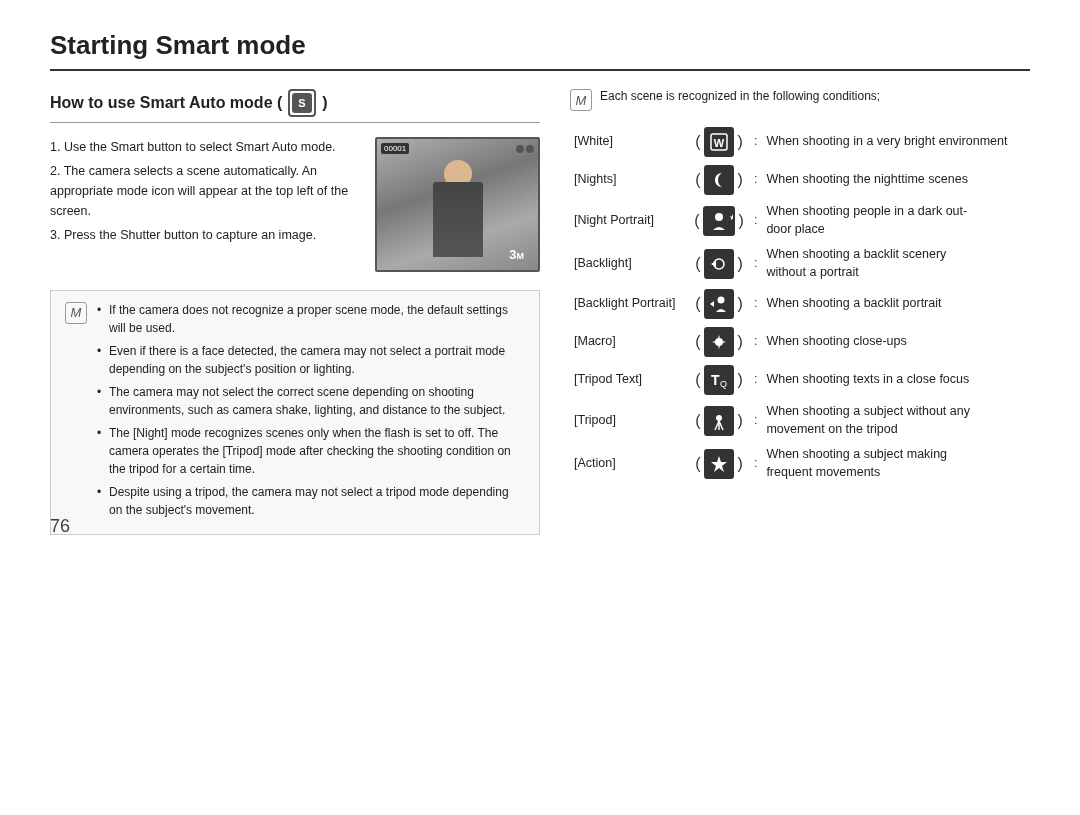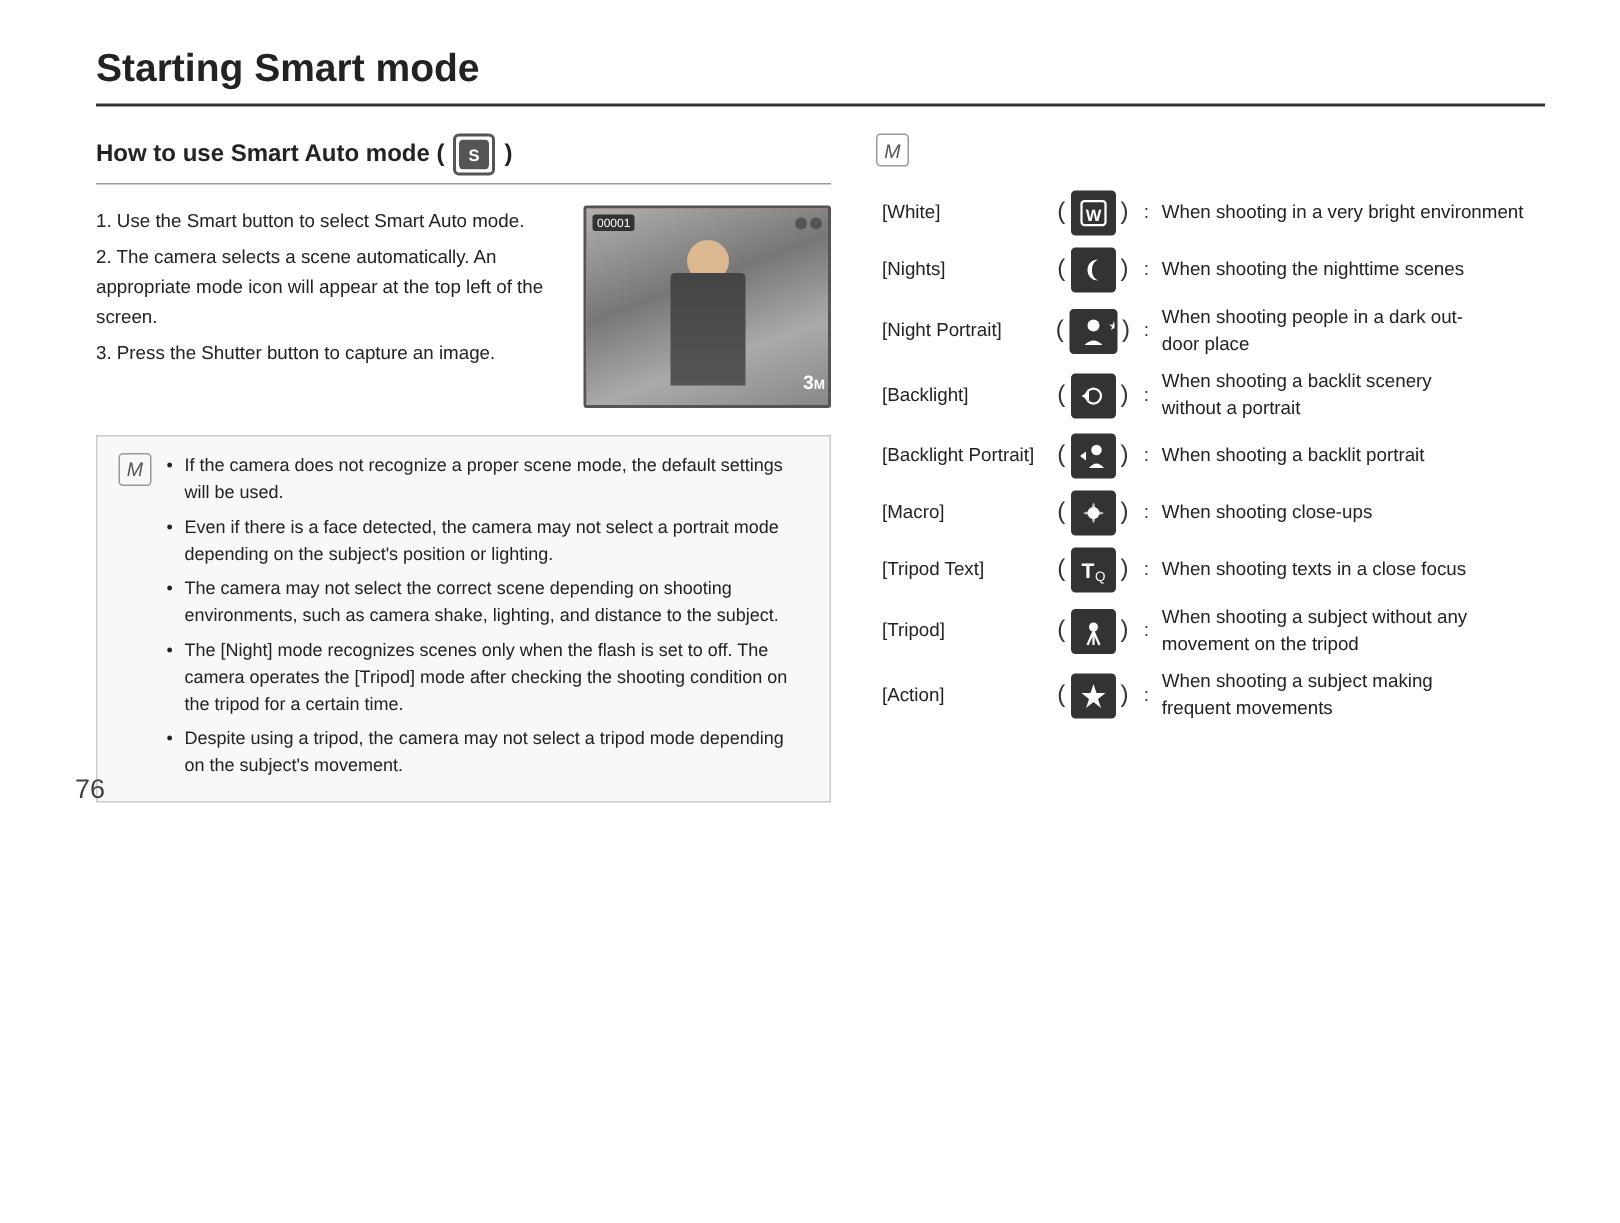--- a/index.html
+++ b/index.html
@@ -7,21 +7,21 @@
       width: 1080px;
       height: 815px;
       background: #fff;
       font-family: Arial, sans-serif;
       font-size: 13px;
       color: #222;
       overflow: hidden;
       position: relative;
     }
     .page {
-      padding: 30px 50px 20px 64px;
+      padding: 30px 50px 20px 50px;
       position: relative;
     }
     .page-title {
       font-size: 26px;
       font-weight: bold;
       border-bottom: 2px solid #333;
       padding-bottom: 8px;
       margin-bottom: 18px;
     }
     .section-title {
@@ -115,21 +115,21 @@
     }
     .cam-icon-dot {
       width: 8px;
       height: 8px;
       background: #555;
       border-radius: 50%;
     }
     .cam-megapixel {
       position: absolute;
       bottom: 8px;
-      right: 2px;
+      right: 14px;
       color: #fff;
       font-size: 13px;
       font-weight: bold;
     }
     .note-box {
       background: #f8f8f8;
       border: 1px solid #ccc;
       padding: 10px 14px;
       font-size: 12px;
       line-height: 1.55;
@@ -313,20 +313,21 @@
           </ul>
         </div>
       </div>
     </div>
 
     <div class="right-col">
       <div class="right-col-note">
         <div class="right-note-icon">
             <em>M</em>
           </div>
+        <span>Each scene is recognized in the following conditions;</span>
       </div>
 
       <table class="scene-table">
         <tbody>
 
 
           <tr>
             <td class="scene-label">[White]</td>
             <td class="scene-icon-cell">
               <span class="scene-paren">(</span>

